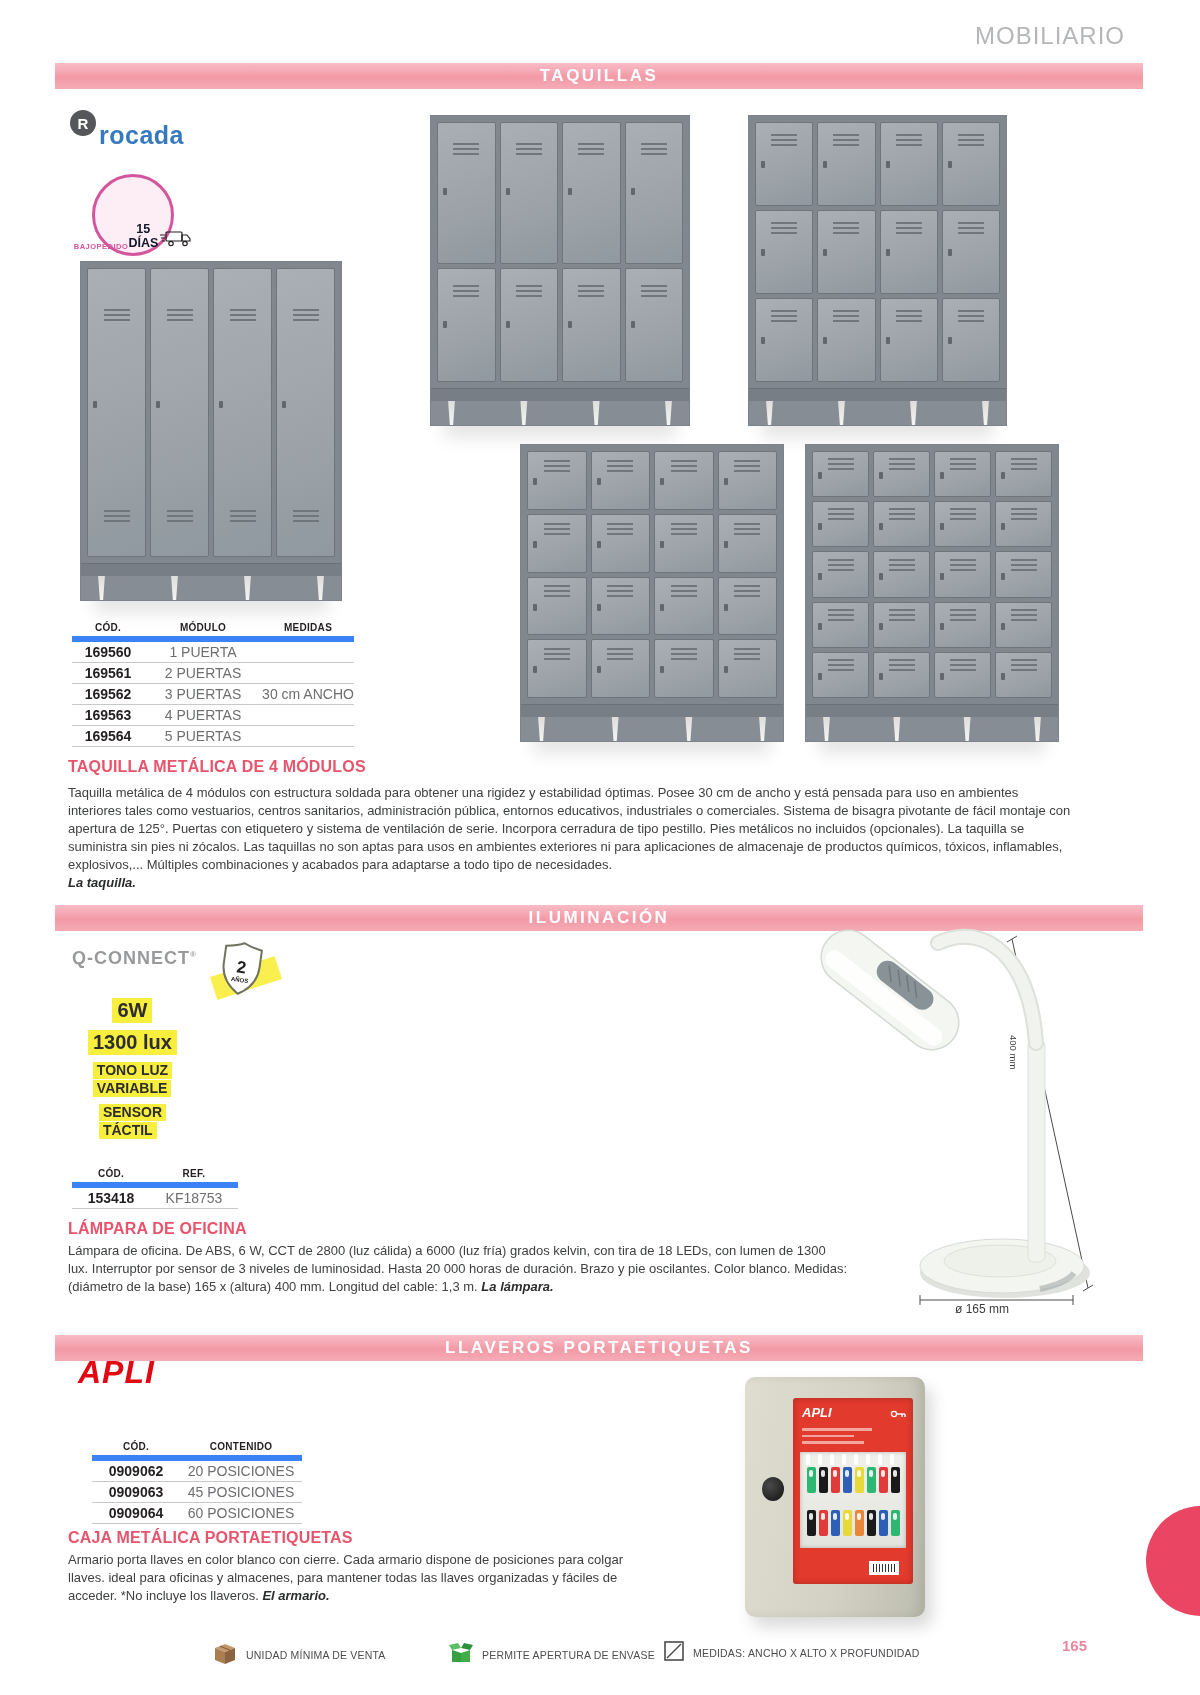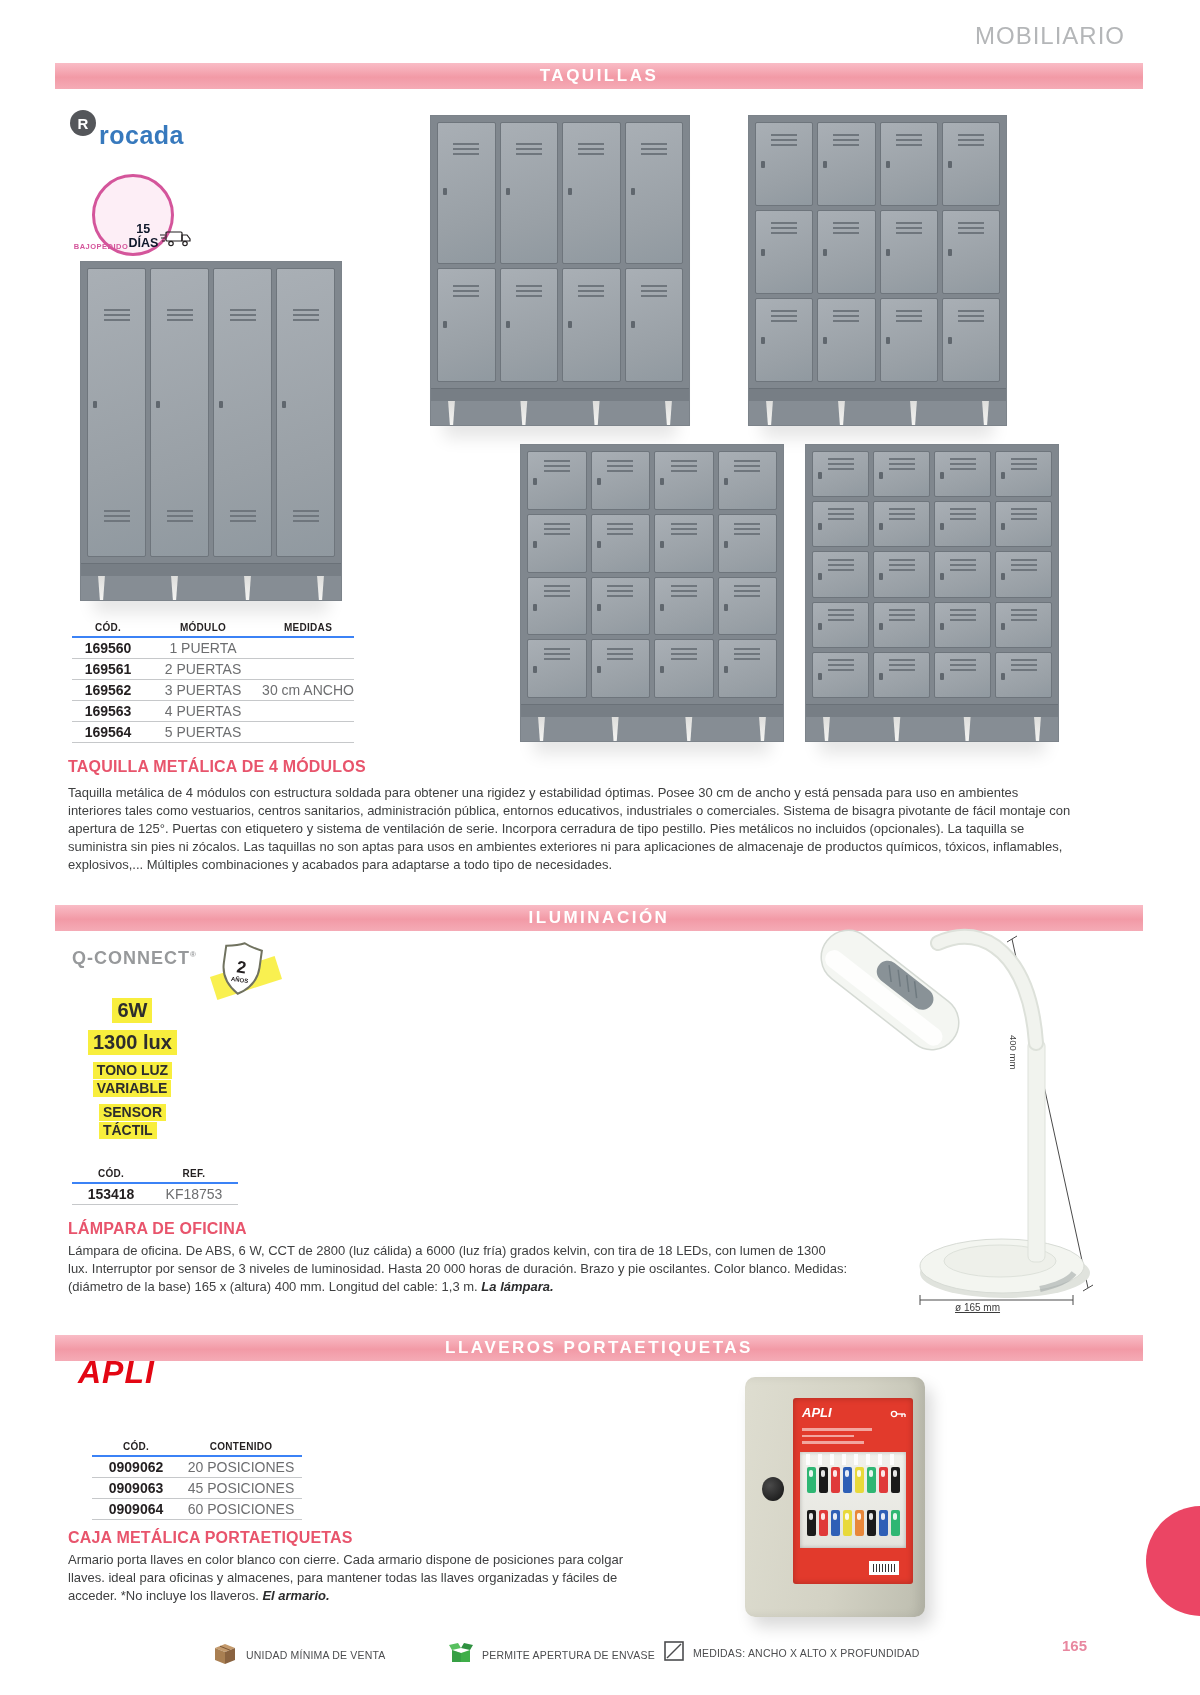--- a/index.html
+++ b/index.html
@@ -45,21 +45,21 @@
   .foot{width:9px;background:linear-gradient(180deg,#dddddb,#f5f5f3);
         clip-path:polygon(12% 0,88% 0,68% 100%,32% 100%);}
   .locker-a{left:80px;top:261px;width:260px;height:338px;}
   .locker-b{left:430px;top:115px;width:258px;height:309px;}
   .locker-c{left:748px;top:115px;width:257px;height:309px;}
   .locker-d{left:520px;top:444px;width:262px;height:296px;}
   .locker-e{left:805px;top:444px;width:252px;height:296px;}
 
   
   .cat-table{position:absolute;}
-  .cat-table .thead{display:grid;border-bottom:2px solid #3b82f6;padding-bottom:3px;}
+  .cat-table .thead{display:grid;border-bottom:6px solid #3b82f6;padding-bottom:3px;}
   .cat-table .th{font-size:10px;font-weight:bold;color:#231f20;text-align:center;letter-spacing:.3px;}
   .cat-table .tr{display:grid;align-items:center;border-bottom:1px solid #c6c8ca;height:20px;}
   .cat-table .td{font-size:14px;color:#6d6e70;text-align:center;white-space:nowrap;}
   .cat-table .td.c0{font-size:14px;font-weight:bold;color:#231f20;}
   #t1{left:72px;top:622px;width:282px;}
   #t1 .thead,#t1 .tr{grid-template-columns:72px 118px 92px;}
   #t2{left:72px;top:1168px;width:166px;}
   #t2 .thead,#t2 .tr{grid-template-columns:78px 88px;}
   #t3{left:92px;top:1441px;width:210px;}
   #t3 .thead,#t3 .tr{grid-template-columns:88px 122px;}
@@ -84,21 +84,21 @@
   .features{position:absolute;left:88px;top:998px;display:flex;flex-direction:column;align-items:center;}
   .feature{display:flex;flex-direction:column;align-items:flex-start;gap:1px;margin-bottom:7px;}
   .hl{background:#f8ee3d;padding:1px 5px;display:inline-block;font-weight:bold;color:#2d2d2d;}
   .feature.lg .hl{font-size:20px;}
   .feature.sm .hl{font-size:14px;line-height:17px;padding:0 4px;}
 
   
   .lamp-wrap{position:absolute;left:770px;top:895px;width:330px;height:430px;}
   .dim-label-v{position:absolute;left:1008px;top:1035px;writing-mode:vertical-rl;
                font-size:9.5px;color:#3c3c3c;}
-  .dim-label-h{position:absolute;left:955px;top:1302px;font-size:10px;color:#3c3c3c;text-decoration:underline;}
+  .dim-label-h{position:absolute;left:955px;top:1302px;font-size:12px;color:#3c3c3c;}
 
   
   .apli-logo{position:absolute;left:78px;top:1354px;font-size:32px;font-weight:bold;
              font-style:italic;color:#e30613;letter-spacing:1px;}
   .cabinet{position:absolute;left:745px;top:1377px;width:180px;height:240px;border-radius:10px;
            background:linear-gradient(100deg,#deddd0 0%,#d3d2c4 55%,#bdbdaf 100%);
            box-shadow:7px 10px 16px rgba(0,0,0,.15), inset -7px 0 10px rgba(0,0,0,.08);}
   .cab-knob{position:absolute;left:17px;top:100px;width:22px;height:24px;border-radius:50%;
             background:radial-gradient(circle at 35% 35%,#4a4a4a,#111);}
   .cab-panel{position:absolute;left:48px;top:21px;width:120px;height:186px;background:#e23a2c;
@@ -498,20 +498,21 @@
       <div class="tr">
         <span class="td c0">169564</span>
         <span class="td c1">5 PUERTAS</span>
         <span class="td c2"></span>
       </div>
     </div>
 
   <div class="product-title" id="h1">TAQUILLA METÁLICA DE 4 MÓDULOS</div>
   <div class="product-desc" id="p1">
     <span>Taquilla metálica de 4 módulos con estructura soldada para obtener una rigidez y estabilidad óptimas. Posee 30 cm de ancho y está pensada para uso en ambientes interiores tales como vestuarios, centros sanitarios, administración pública, entornos educativos, industriales o comerciales. Sistema de bisagra pivotante de fácil montaje con apertura de 125°. Puertas con etiquetero y sistema de ventilación de serie. Incorpora cerradura de tipo pestillo. Pies metálicos no incluidos (opcionales). La taquilla se suministra sin pies ni zócalos. Las taquillas no son aptas para usos en ambientes exteriores ni para aplicaciones de almacenaje de productos químicos, tóxicos, inflamables, explosivos,... Múltiples combinaciones y acabados para adaptarse a todo tipo de necesidades.</span>
+    <span class="desc-tail block">La taquilla.</span>
   </div>
 
   <div class="qconnect">
     <span>Q-CONNECT</span><sup>®</sup>
   </div>
 
   <div class="shield-wrap">
     <span class="shield-streak"></span>
     <svg width="50" height="60" viewBox="0 0 50 60">
       <g transform="rotate(8 25 30)">

